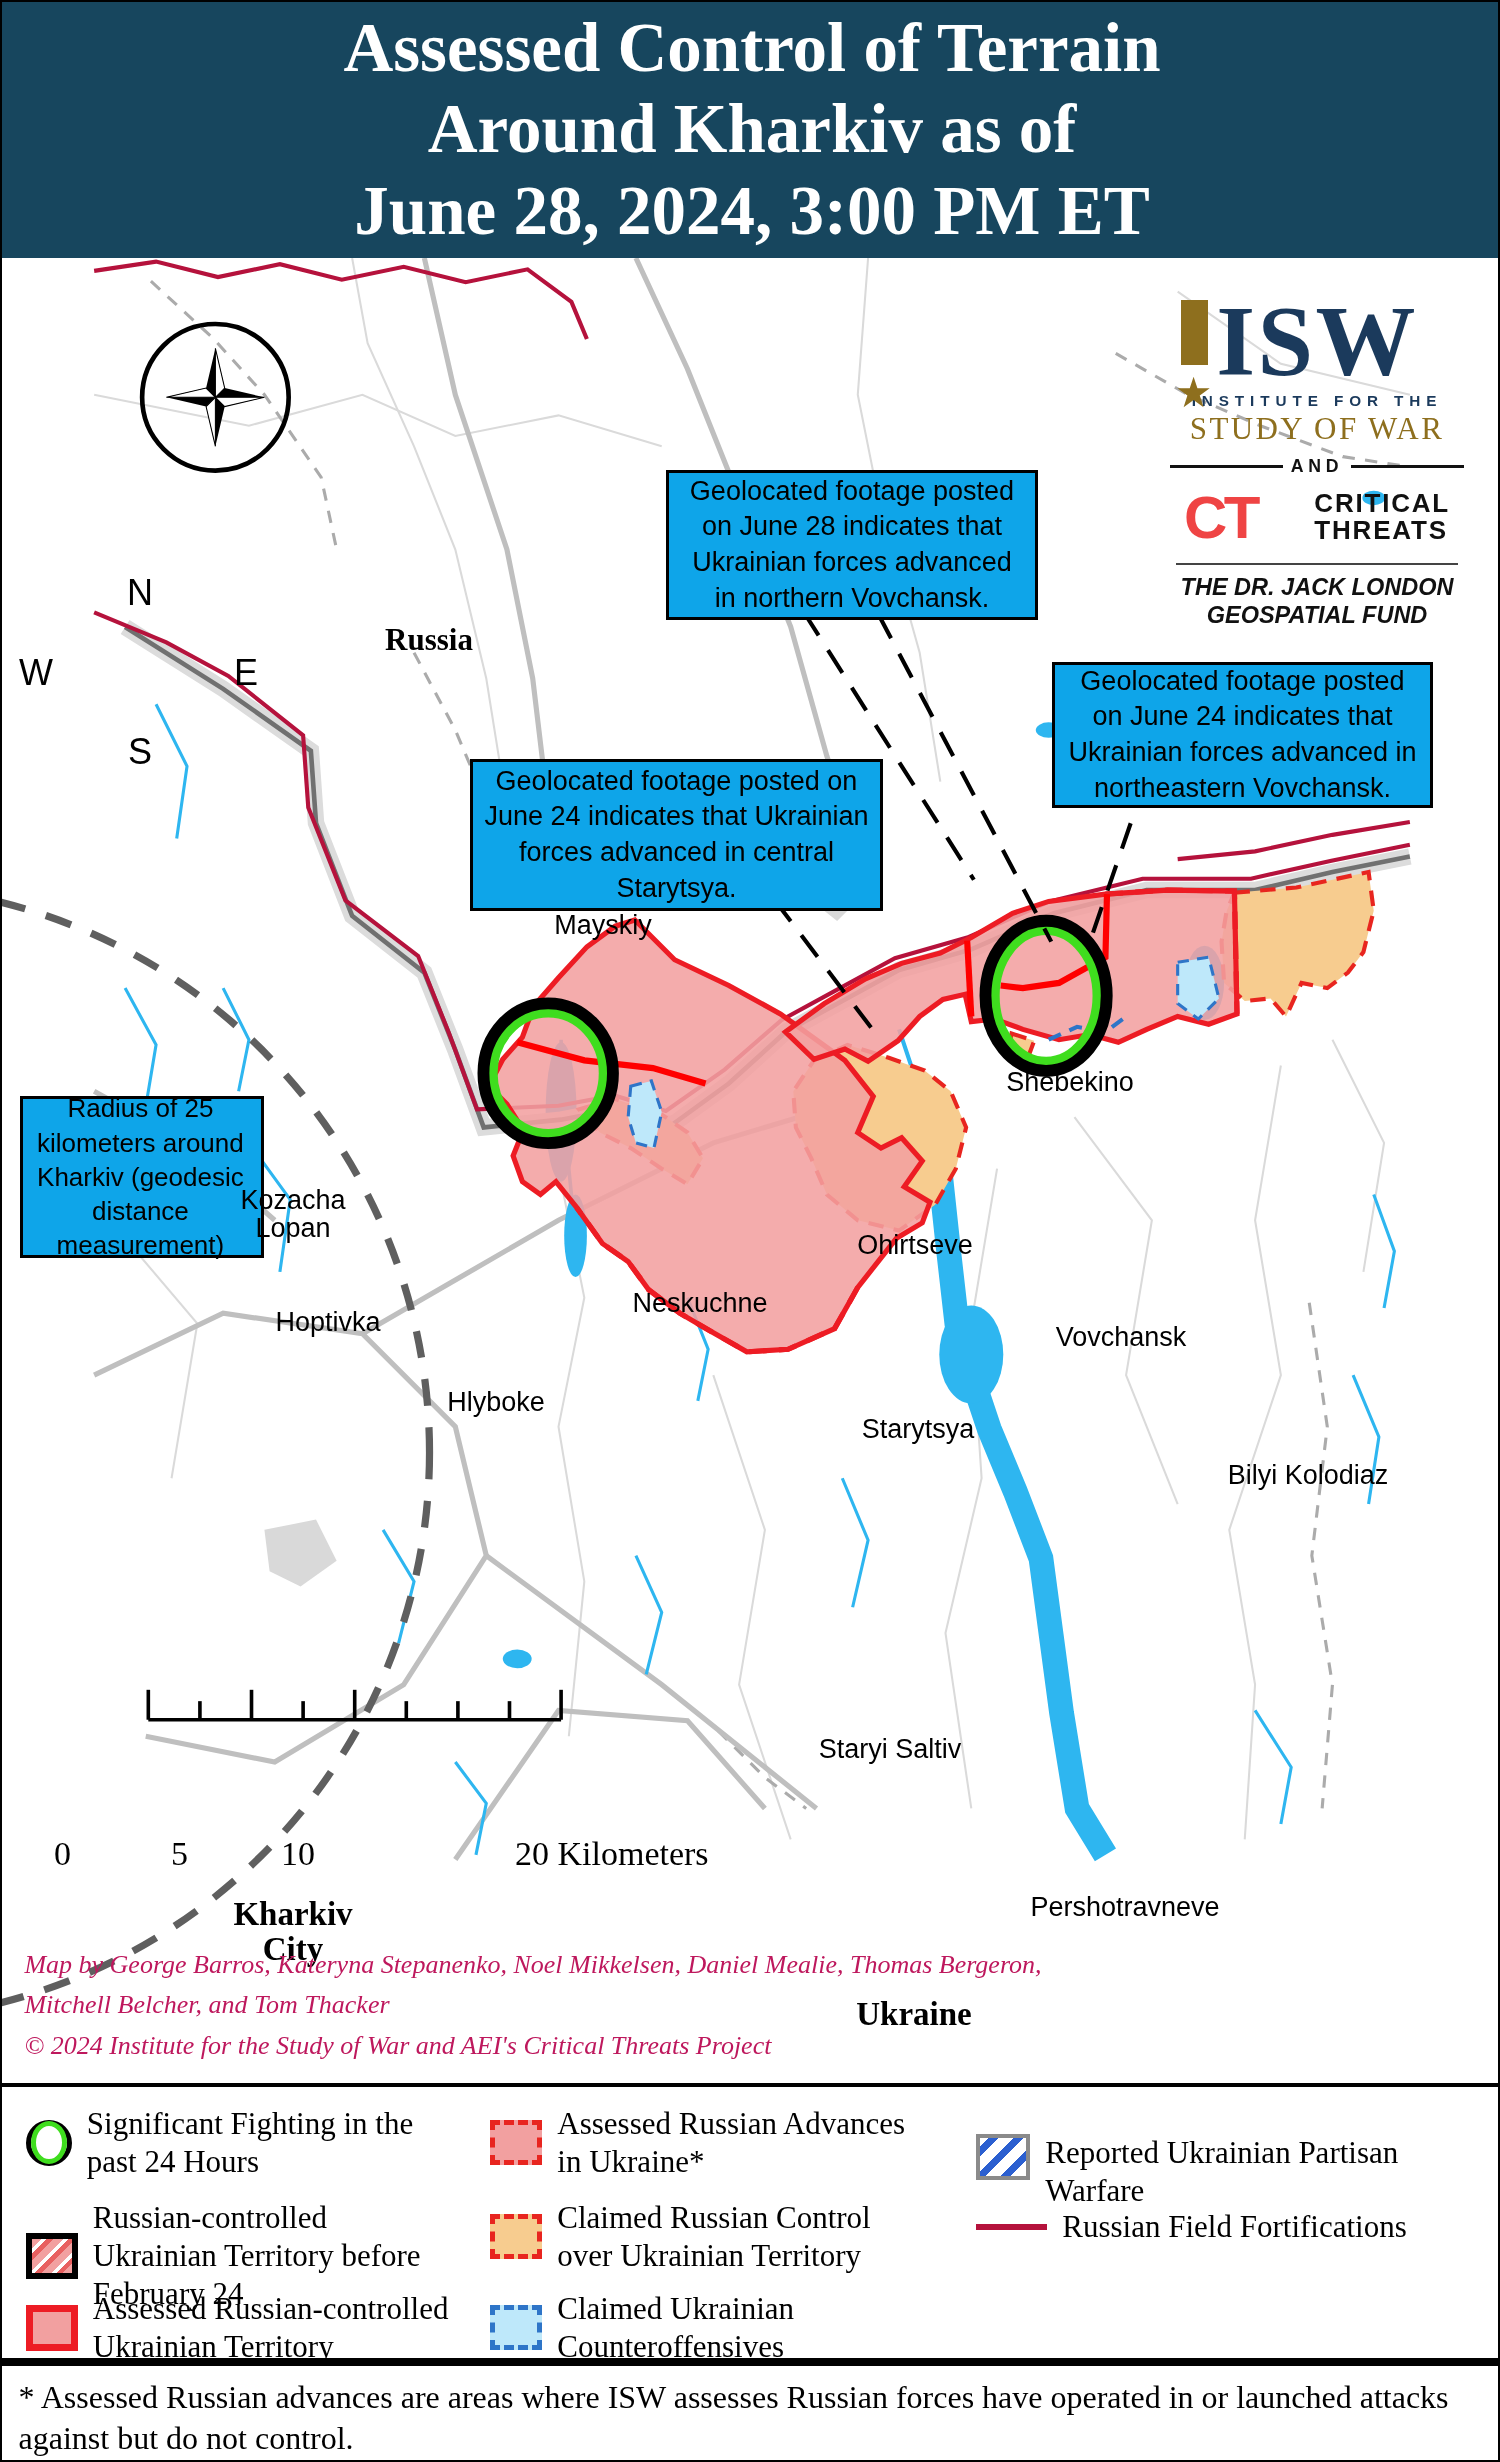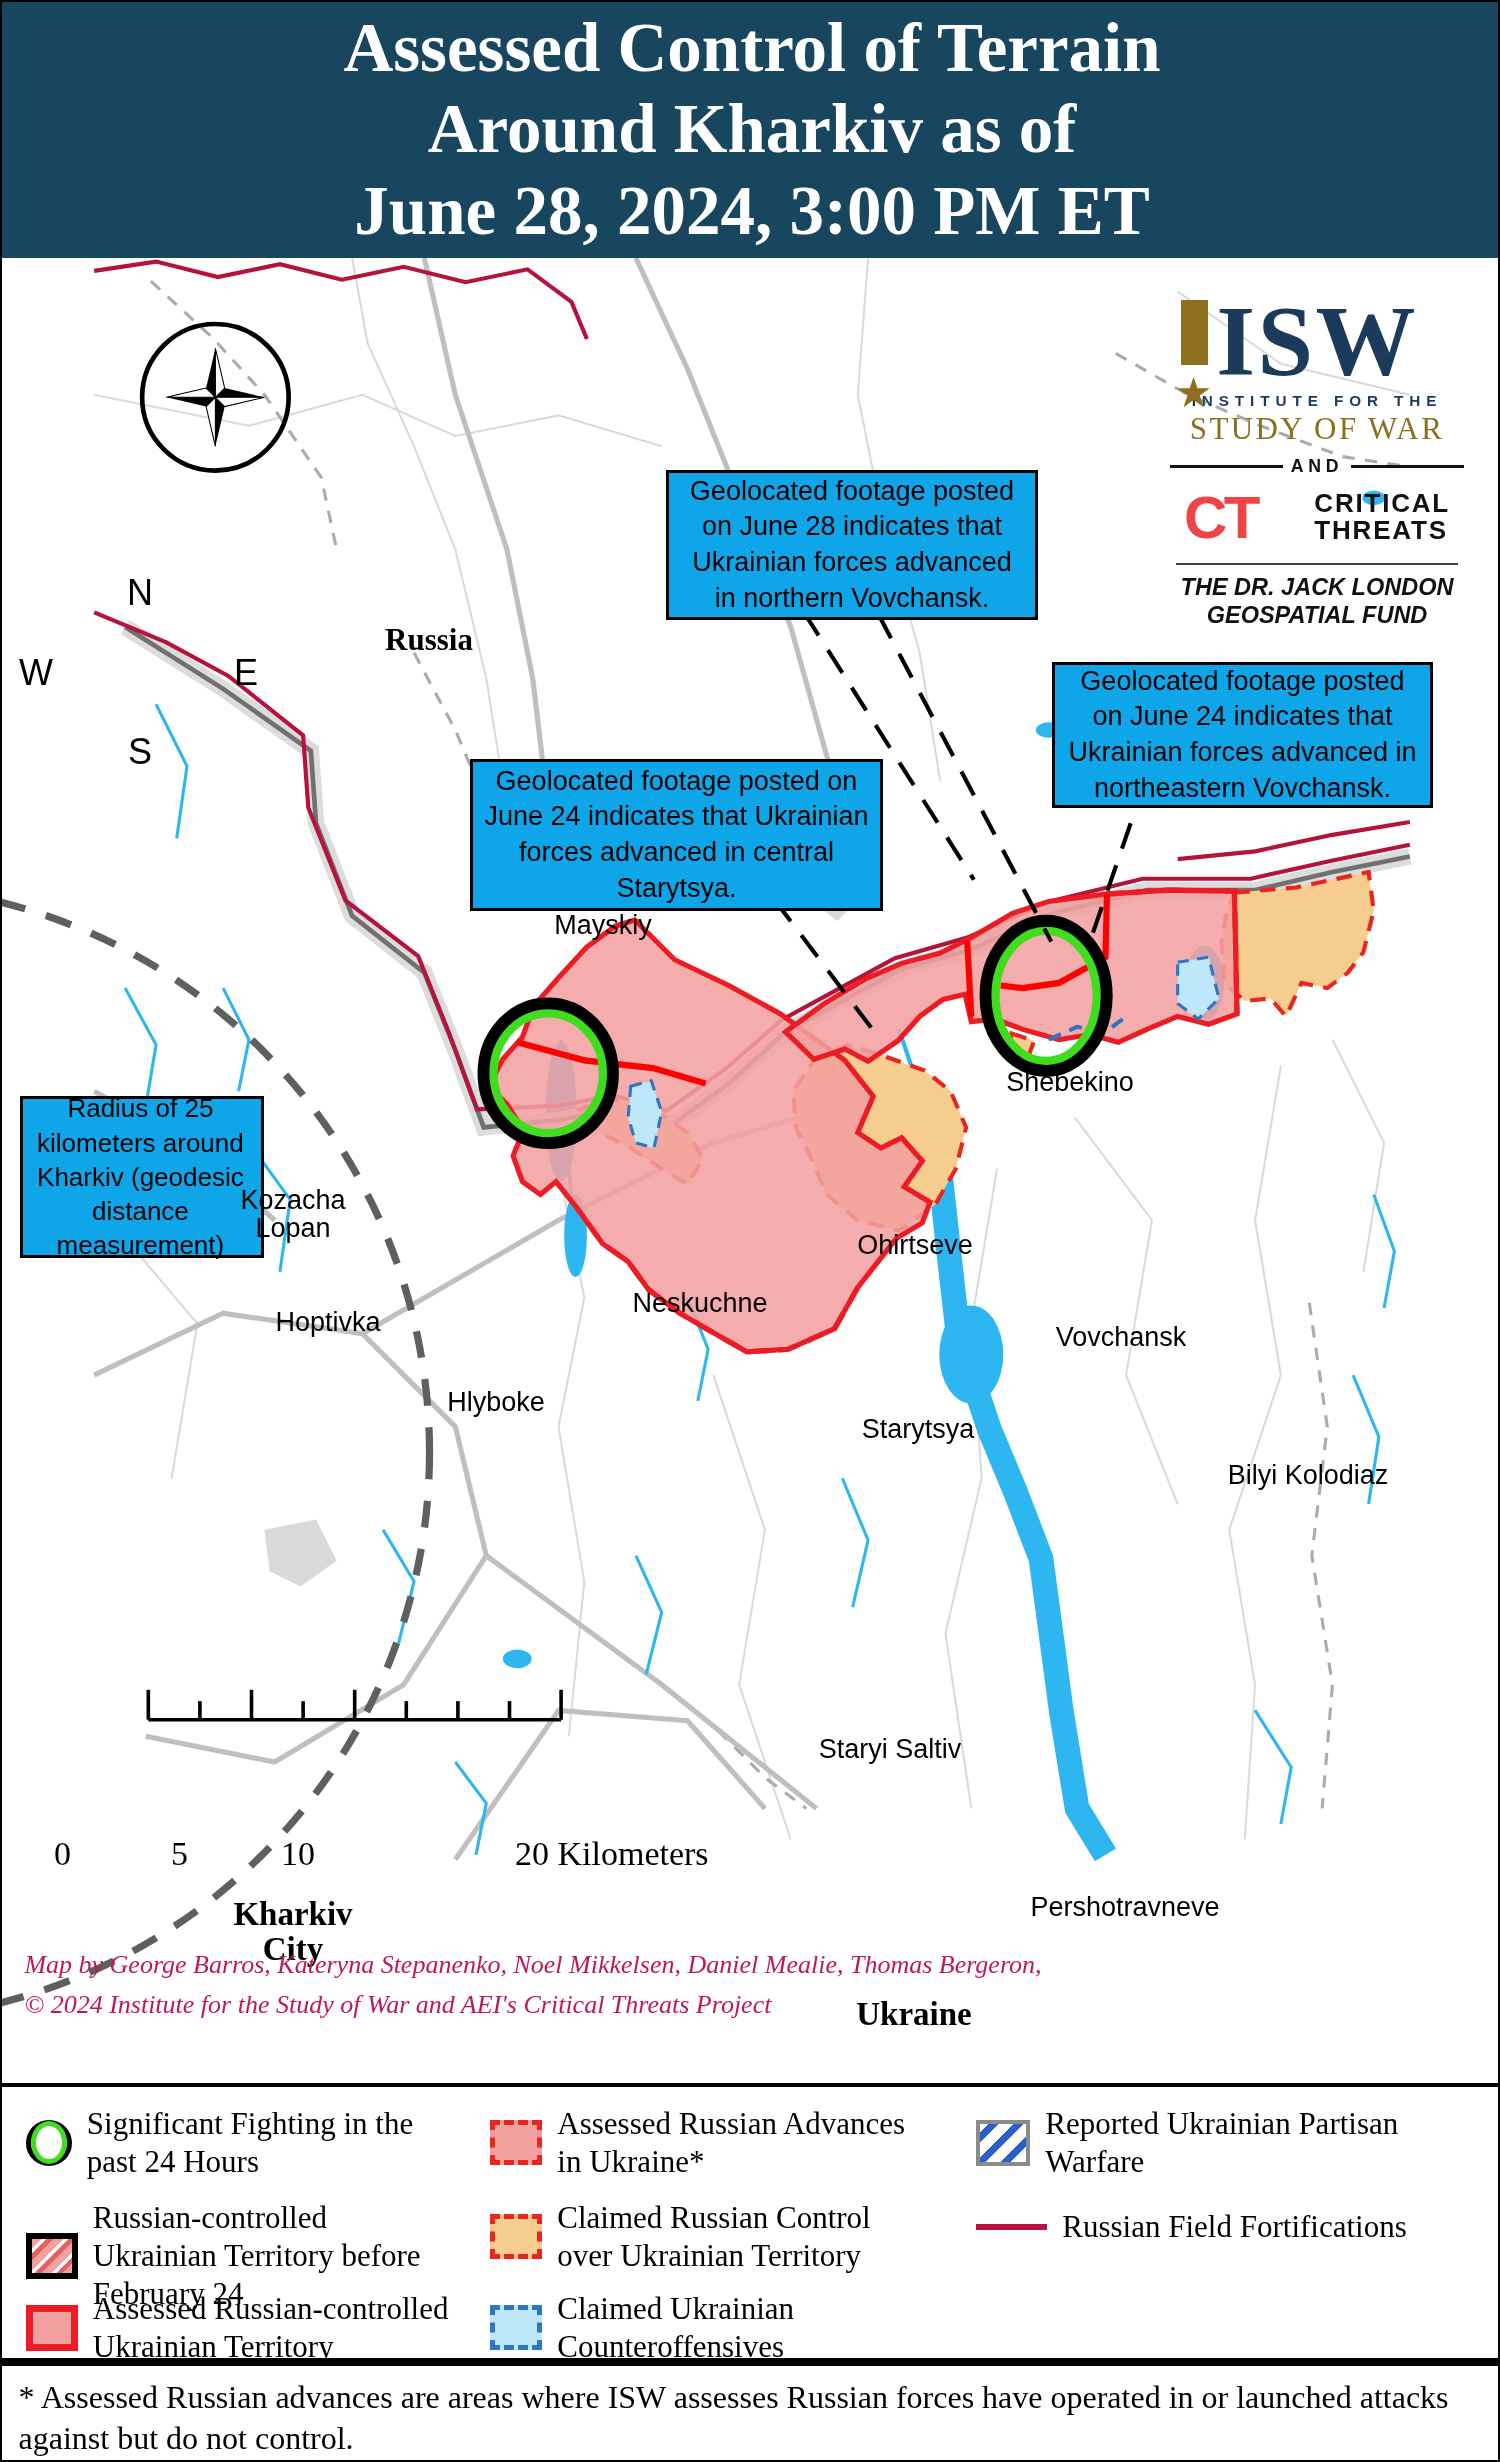--- a/index.html
+++ b/index.html
@@ -280,37 +280,38 @@
 
   <div id="scalebar">
     <div style="left:52px;top:1833px;">0</div>
     <div style="left:169px;top:1833px;">5</div>
     <div style="left:279px;top:1833px;">10</div>
     <div style="left:513px;top:1833px;">20 Kilometers</div>
   </div>
 
   <div id="credits">
     <div>Map by George Barros, Kateryna Stepanenko, Noel Mikkelsen, Daniel Mealie, Thomas Bergeron,</div>
+    <div>Mitchell Belcher, and Tom Thacker</div>
     <div>© 2024 Institute for the Study of War and AEI's Critical Threats Project</div>
   </div>
 
   <div id="legend">
     <div class="litem" style="left:23.5px;top:17.7px;width:412px;">
       <span class="sw sw-circle">
           <span class="in"></span>
         </span>
       <span class="txt" style="max-width:347px;">Significant Fighting in the past 24 Hours</span>
     </div>
     <div class="litem" style="left:488px;top:17.7px;width:447px;">
       <span class="sw sw-adv"></span>
       <span class="txt" style="max-width:365px;">Assessed Russian Advances in Ukraine*</span>
     </div>
     <div class="litem" style="left:974px;top:17.7px;width:506px;">
       <span class="sw sw-partisan"></span>
-      <span class="txt" style="max-width:412px;">Reported Ukrainian Partisan Warfare</span>
+      <span class="txt" style="max-width:412px;margin-top:29px;">Reported Ukrainian Partisan Warfare</span>
     </div>
     <div class="litem" style="left:23.5px;top:112px;width:447px;">
       <span class="sw sw-prefeb"></span>
       <span class="txt" style="max-width:365px;">Russian-controlled Ukrainian Territory before February 24</span>
     </div>
     <div class="litem" style="left:488px;top:112px;width:447px;">
       <span class="sw sw-claimru"></span>
       <span class="txt" style="max-width:365px;">Claimed Russian Control over Ukrainian Territory</span>
     </div>
     <div class="litem" style="left:23.5px;top:203px;width:447px;">

